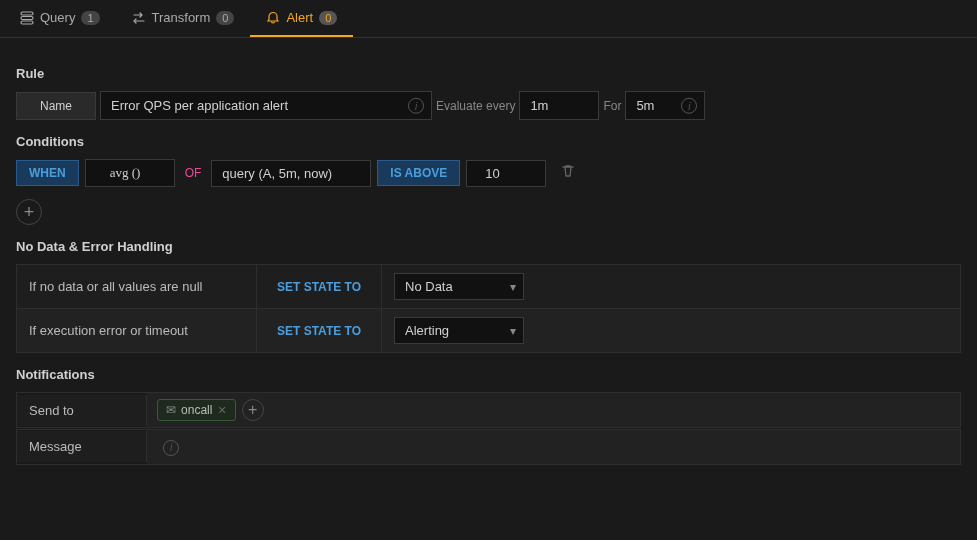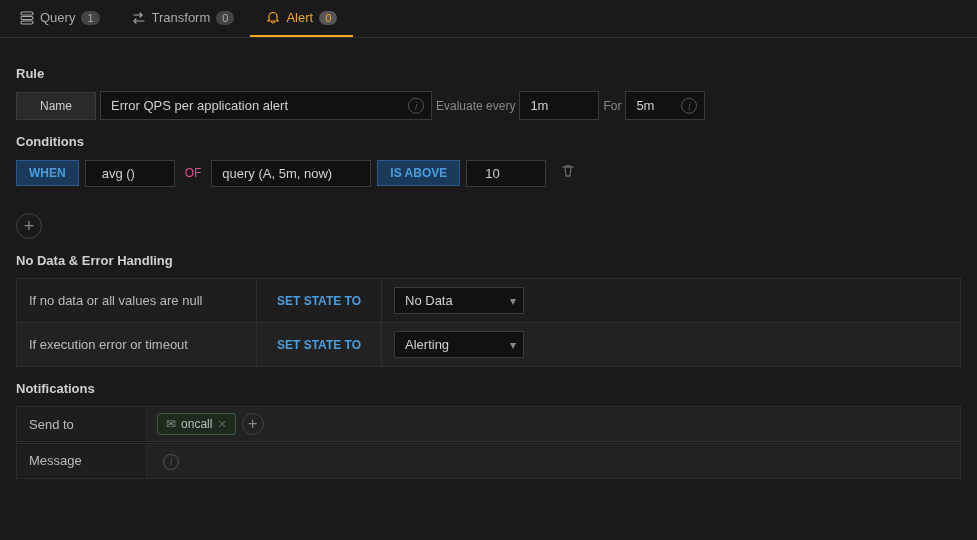--- a/index.html
+++ b/index.html
@@ -99,40 +99,41 @@
 
     
     .section-divider {
       margin: 14px 0 10px 0;
     }
 
     .condition-row {
       display: flex;
       align-items: center;
       gap: 6px;
-      margin-bottom: 26px;
+      margin-bottom: 12px;
     }
 
     .tag-blue {
       background: #1a3a5c;
       color: #4a9edd;
       border: 1px solid #2a5a8c;
       padding: 5px 12px;
       font-size: 12px;
       font-weight: 600;
       white-space: nowrap;
     }
 
     .func-input {
       background: #111;
       border: 1px solid #3a3a3a;
       color: #d0d0d0;
-      padding: 5px 16px;
+      padding: 5px 24px;
       width: 90px;
       font-size: 13px;
+      font-family: Liberation Serif, serif;
     }
 
     .of-label {
       color: #ec4899;
       font-size: 12px;
       padding: 0 4px;
     }
 
     .query-input {
       background: #111;

